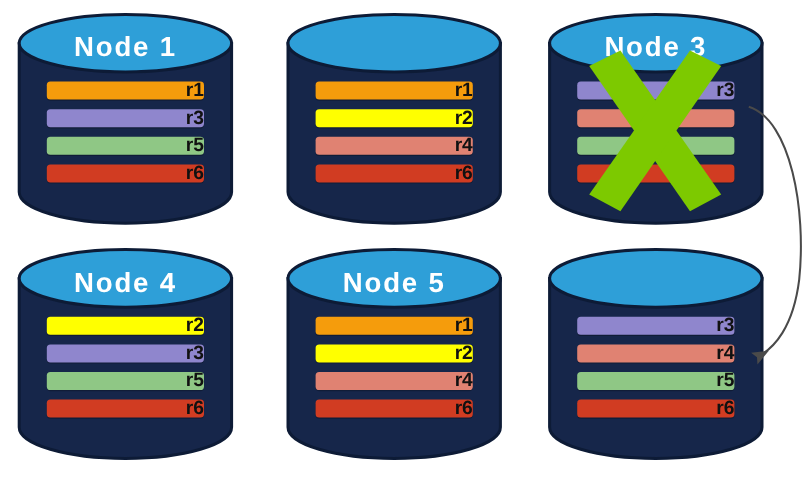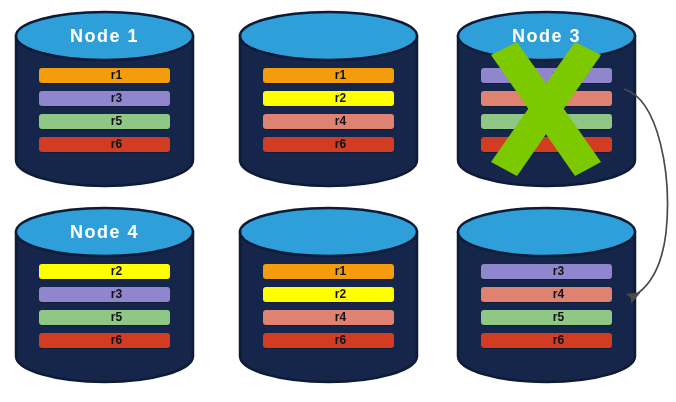--- a/index.html
+++ b/index.html
@@ -32,21 +32,21 @@
     height: 176px;
     overflow: visible;
   }
   .node-title {
     position: absolute;
     left: 0;
     top: 16px;
     width: 183px;
     text-align: center;
     color: #ffffff;
-    font-size: 18px;
+    font-size: 23px;
     font-weight: bold;
     letter-spacing: 1.5px;
     font-family: "Liberation Sans", sans-serif;
     z-index: 4;
     pointer-events: none;
   }
   .bars {
     position: absolute;
     left: 26px;
     top: 58px;
@@ -55,25 +55,25 @@
   }
   .bar {
     height: 15px;
     margin-bottom: 8px;
     border-radius: 3px;
     position: relative;
     box-shadow: 0 1px 0 rgba(0,0,0,0.25);
   }
   .bar-label {
     position: absolute;
-    left: 12px; top: 0;
+    left: 0; top: 0;
     width: 100%;
-    text-align: center;
+    text-align: right;
     line-height: 15px;
-    font-size: 12px;
+    font-size: 16px;
     font-weight: bold;
     color: #111111;
     font-family: "Liberation Sans", sans-serif;
   }
   .xmark {
     position: absolute;
     z-index: 6;
     pointer-events: none;
   }
   #arrow-layer {
@@ -171,20 +171,21 @@
         <div class="bar" style="background: rgb(209, 60, 34);">
           <span class="bar-label">r6</span>
         </div>
       </div>
     </div>
     <div class="node" style="left: 237px; top: 206px;">
       <svg class="node-svg" viewBox="0 0 183 176">
         <path d="M 3,26 L 3,150 A 88.5,26 0 0 0 180,150 L 180,26 Z" fill="#16264a" stroke="#0d1b36" stroke-width="2.5"></path>
         <ellipse cx="91.5" cy="26" rx="88.5" ry="24" fill="#2e9fd8" stroke="#0d1b36" stroke-width="2.5"></ellipse>
       </svg>
+      <div class="node-title">Node 5</div>
       <div class="bars">
         <div class="bar" style="background: rgb(245, 156, 12);">
           <span class="bar-label">r1</span>
         </div>
         <div class="bar" style="background: rgb(255, 255, 0);">
           <span class="bar-label">r2</span>
         </div>
         <div class="bar" style="background: rgb(224, 130, 114);">
           <span class="bar-label">r4</span>
         </div>

